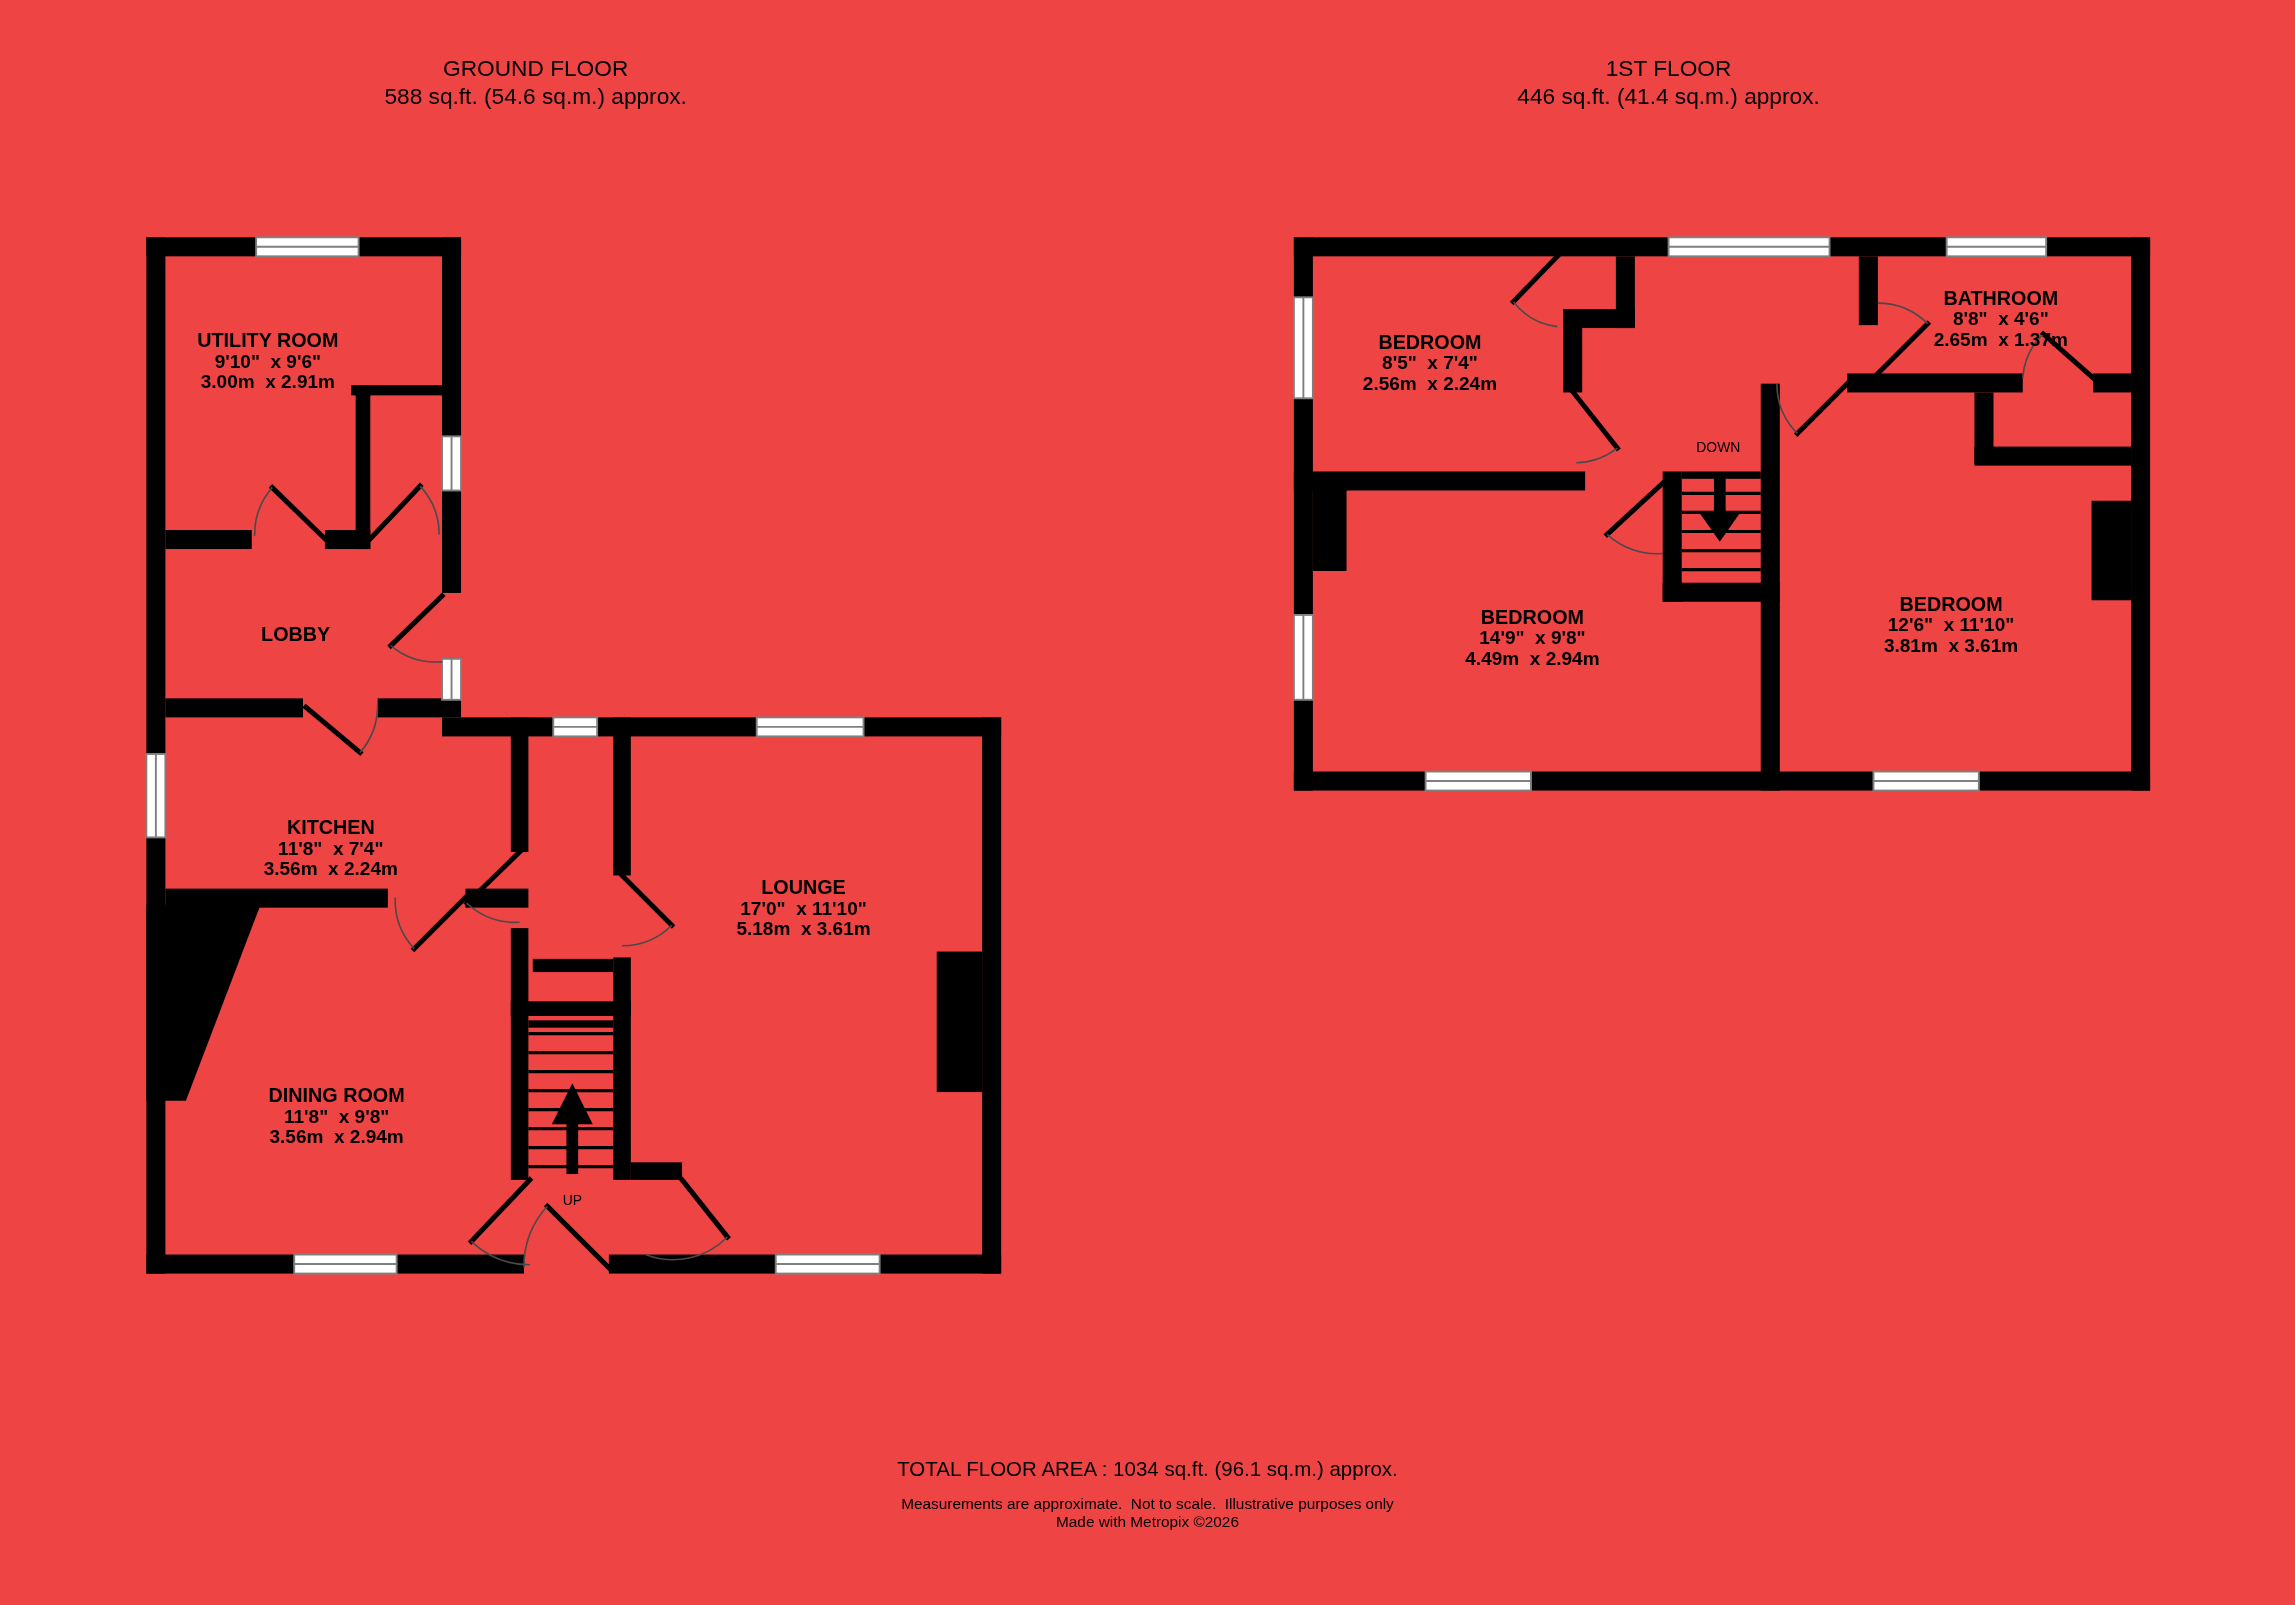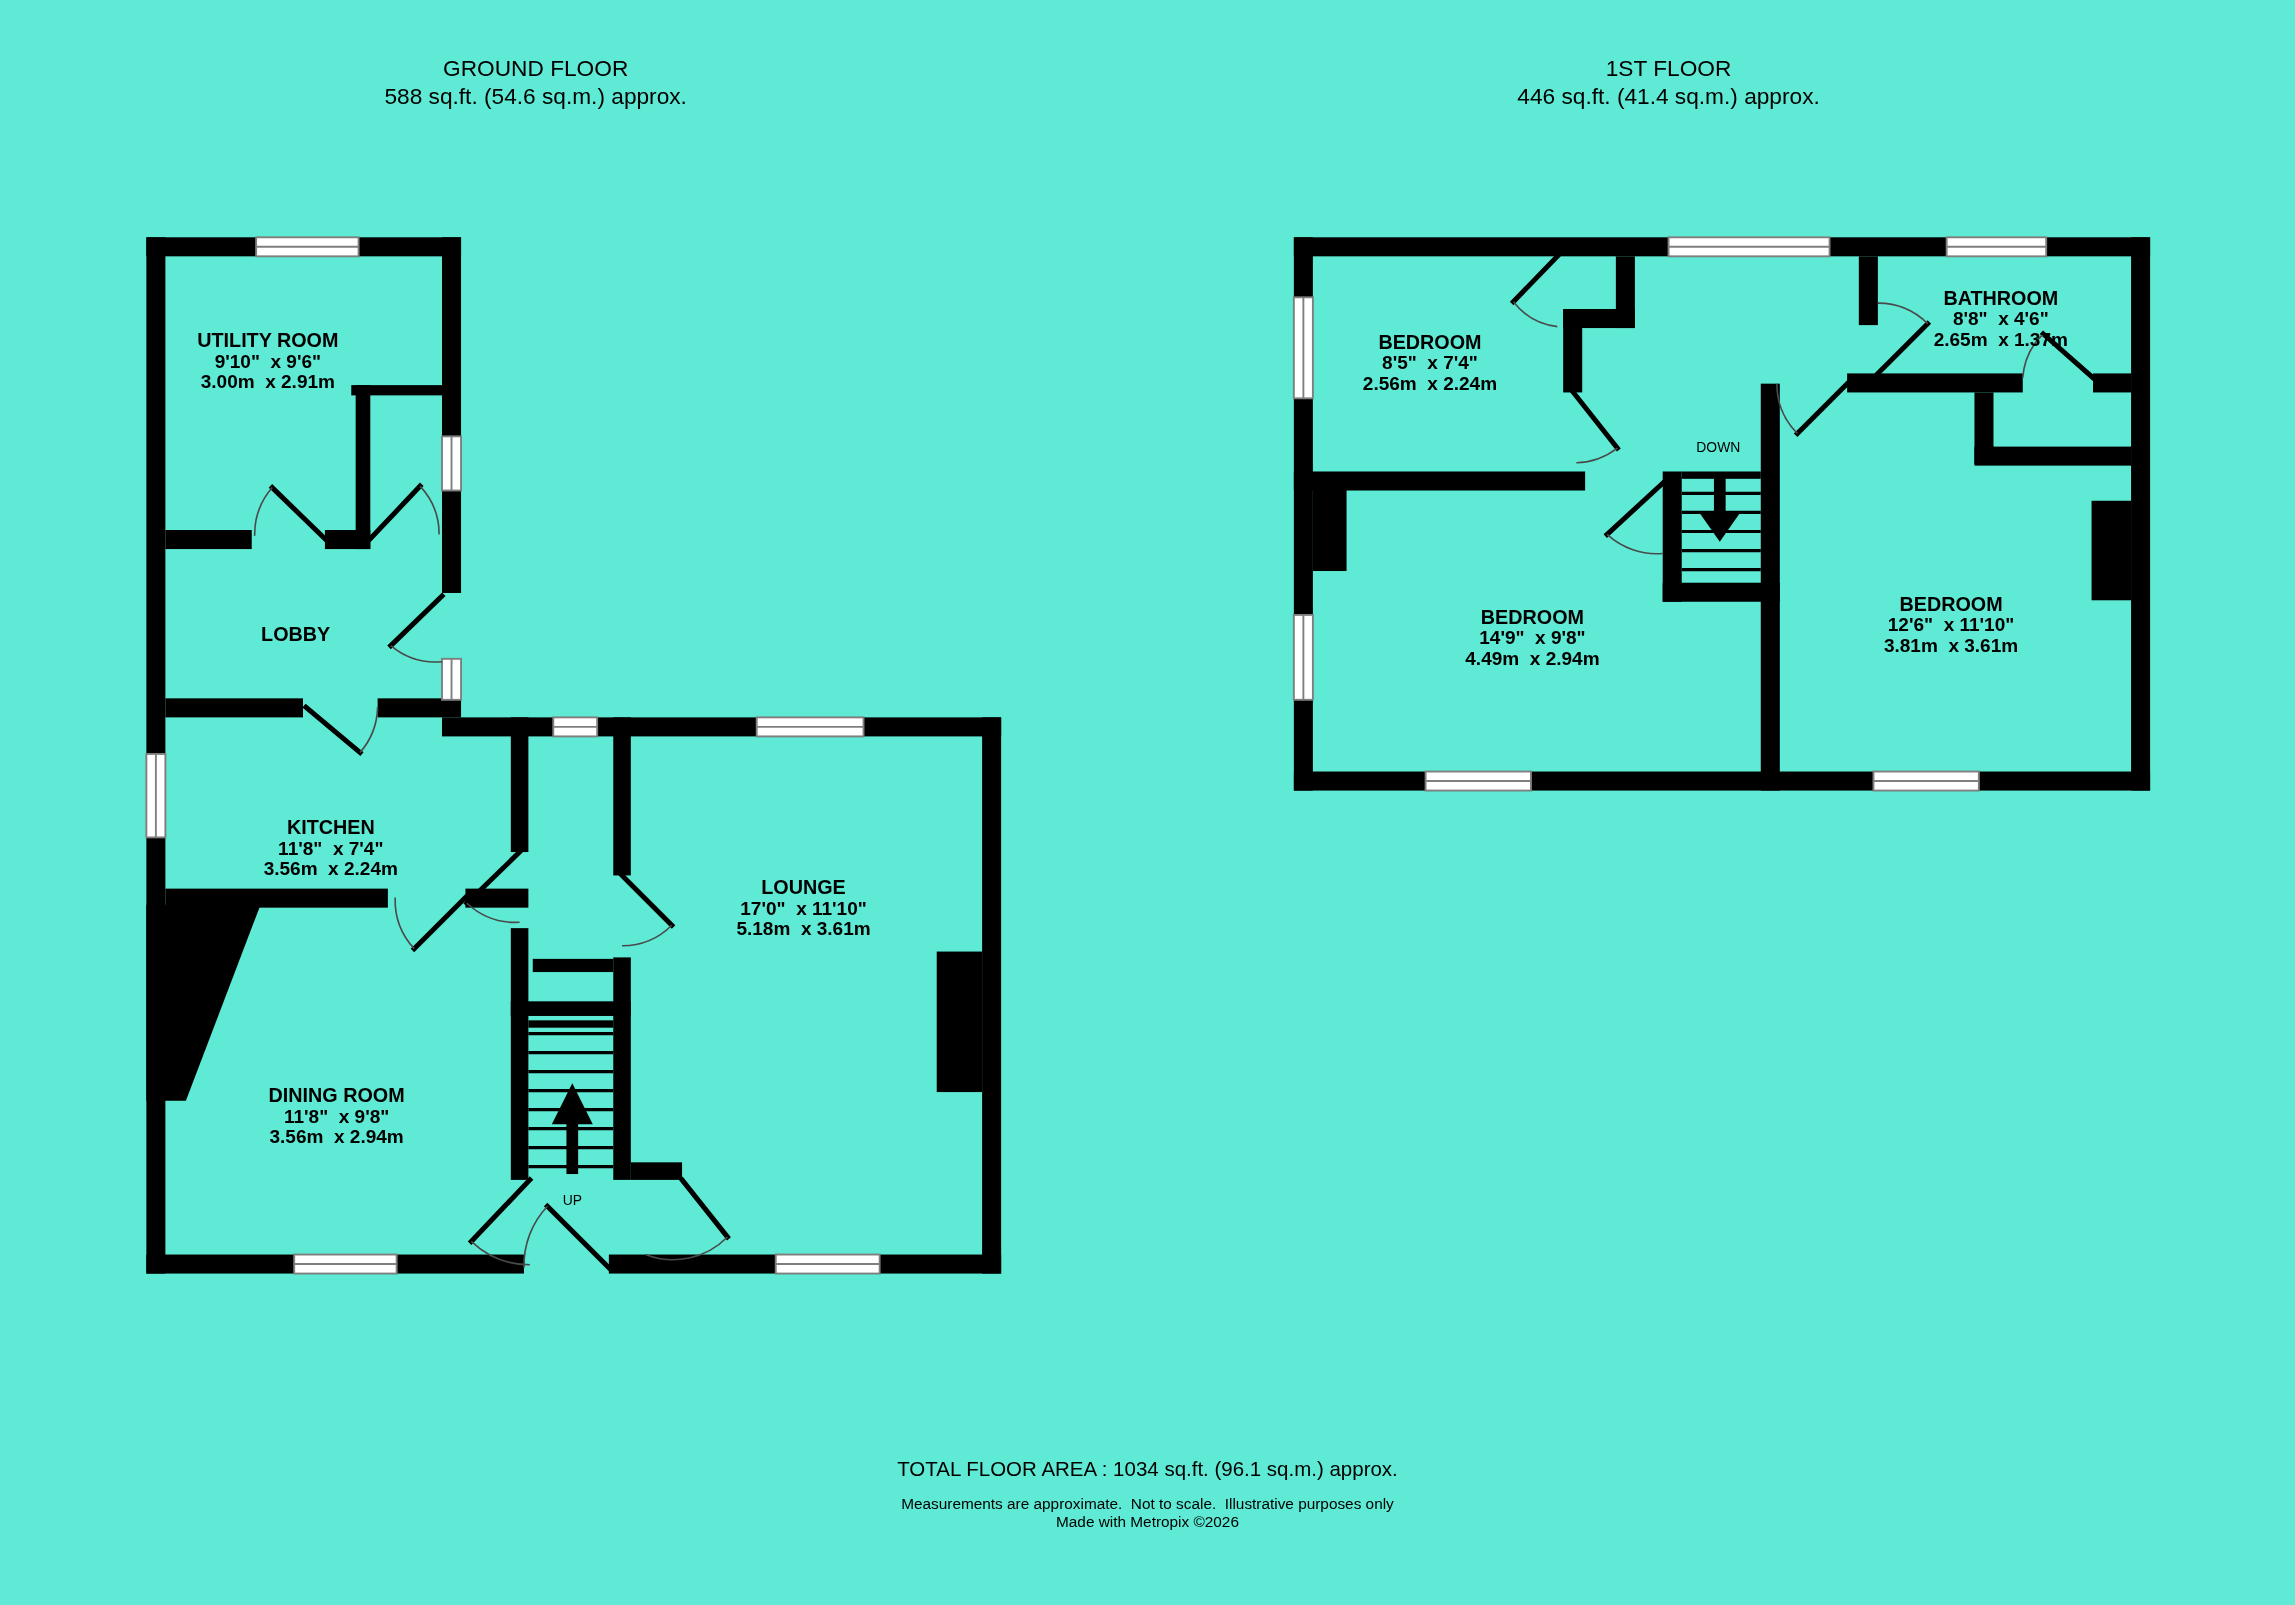--- a/index.html
+++ b/index.html
@@ -1,16 +1,16 @@
 <!DOCTYPE html>
 <html style="font-size:10.5px"><head>
 <meta charset="utf-8">
 <style>
   html,body{margin:0;padding:0;background:#ffffff;}
-  .page{width:2295px;height:1606px;position:relative;background:#5eead4;overflow:hidden;}
+  .page{width:2295px;height:1606px;position:relative;background:#ef4444;overflow:hidden;}
   svg{font-family:"Liberation Sans",sans-serif;}
   svg text{white-space:pre;fill:#000;text-anchor:middle;}
   .floor-title{font-size:15.5px;}
   .room-name{font-size:13.5px;font-weight:bold;}
   .room-dim{font-size:13px;font-weight:bold;}
   .stair-label{font-size:9.5px;}
   .footer-main{font-size:14px;}
   .footer-small{font-size:10.5px;}
   .w{fill:#000;}
   .win{fill:#ffffff;stroke:#7f7f7f;stroke-width:1.3;}

